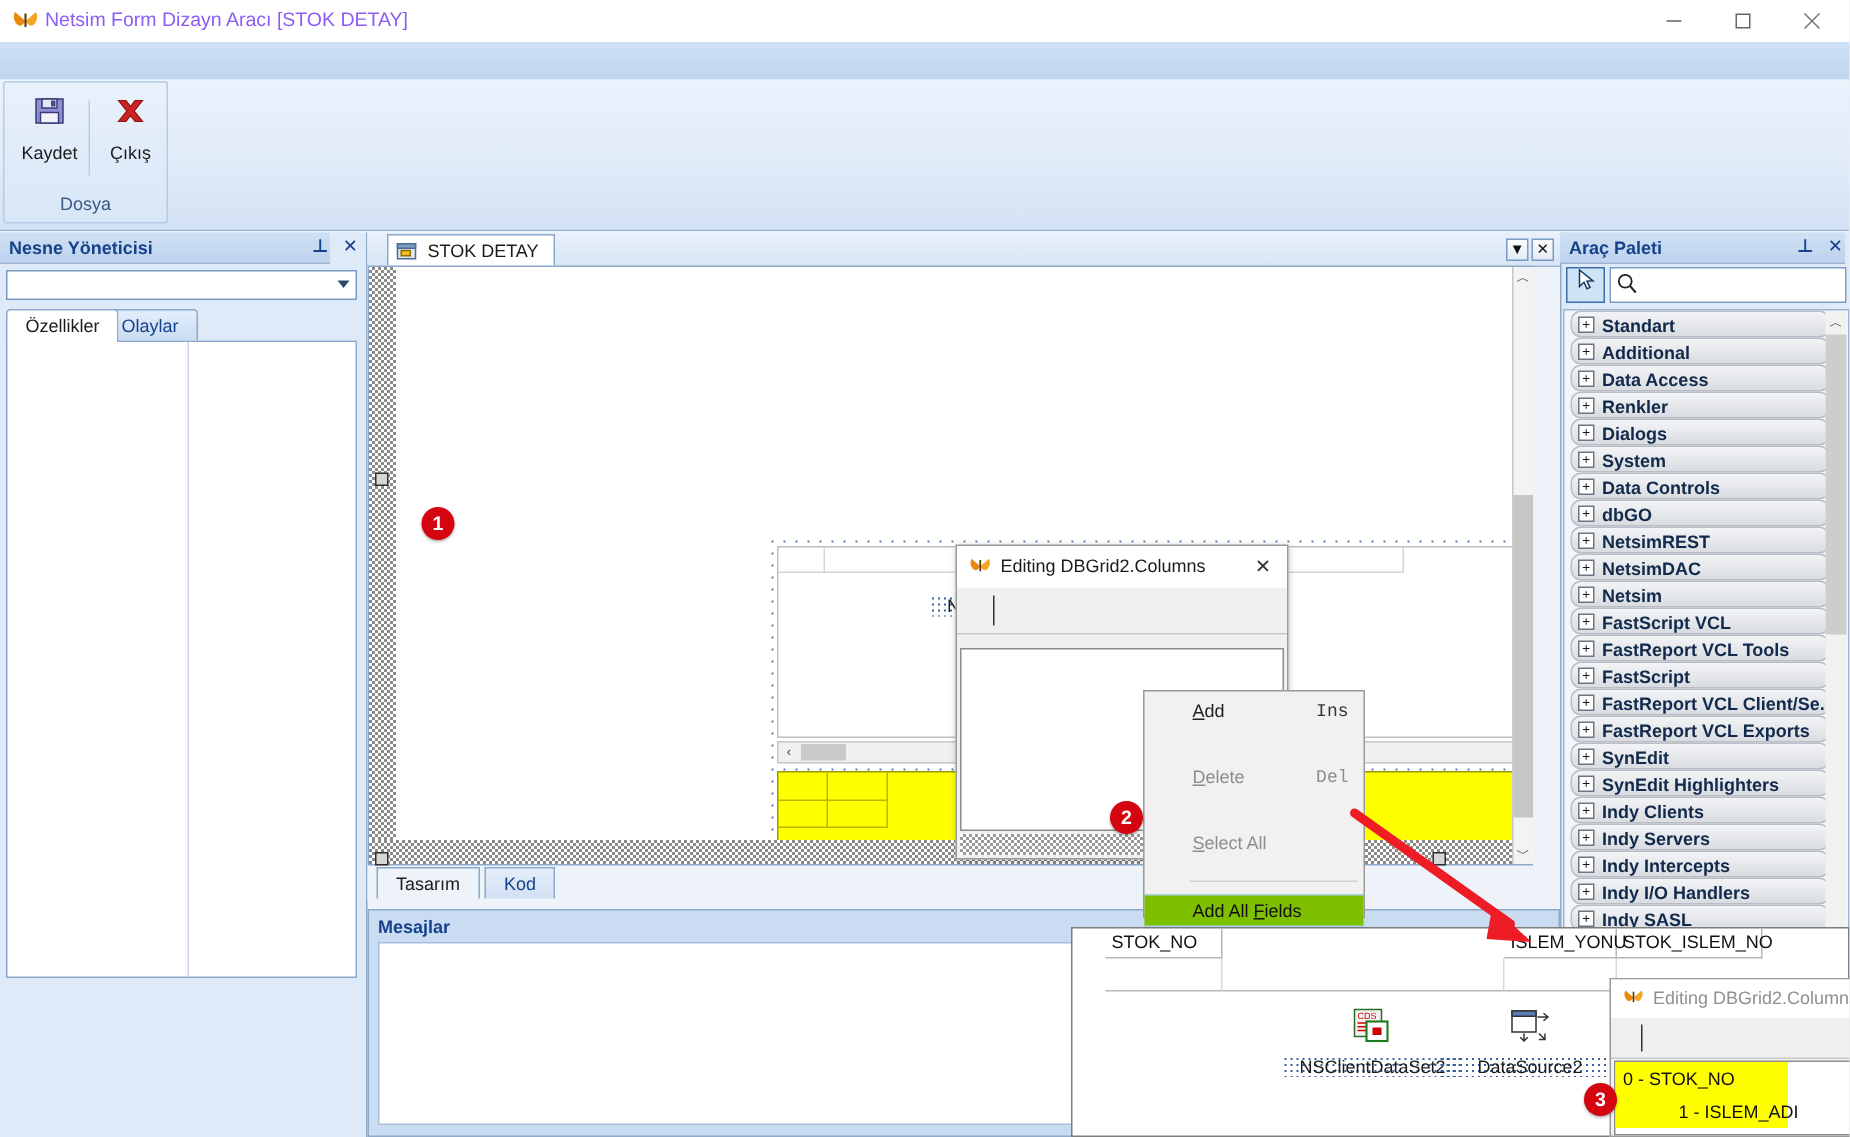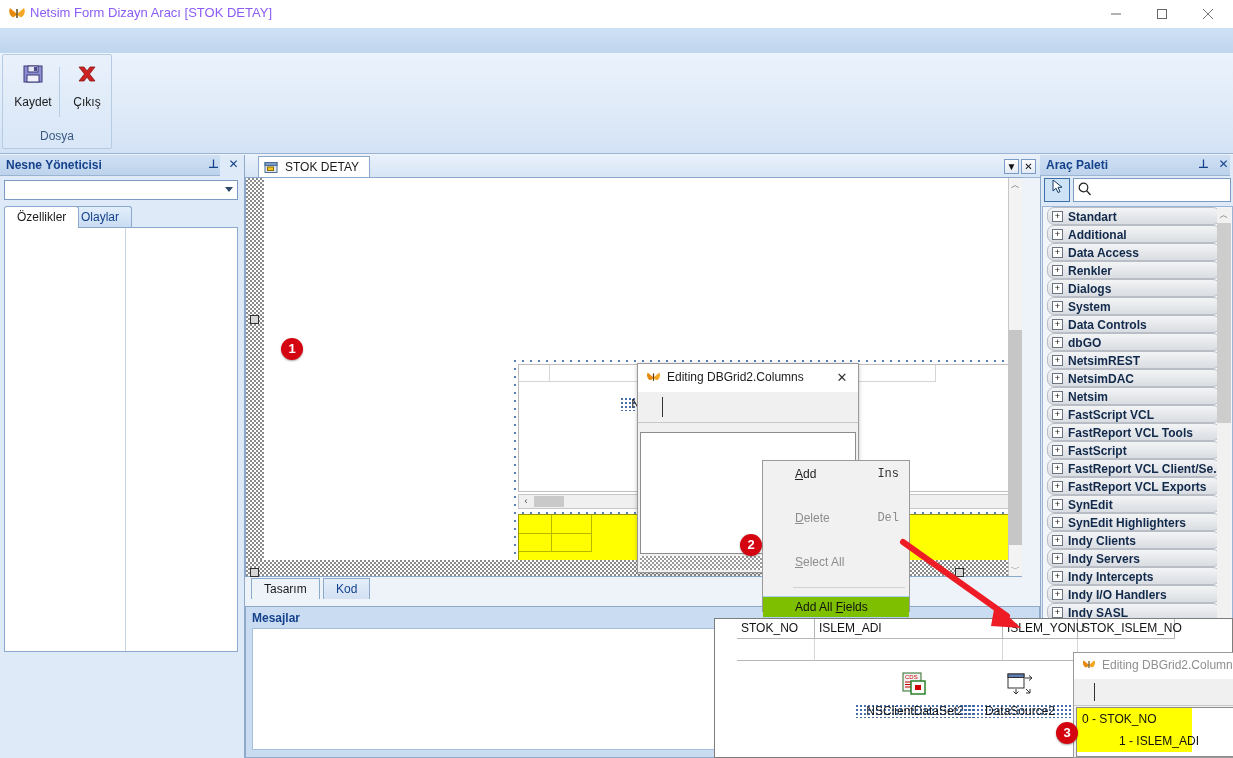--- a/index.html
+++ b/index.html
@@ -552,21 +552,20 @@
   </div>
   <div id="ctx-sep"></div>
   <div class="mi" style="top:127px;">
     <span class="chk">✓</span>
     <span class="lbl"><span class="und">T</span>oolbar</span>
   </div>
 </div>
 
 <div class="abs" id="ov-grid">
   <div class="hc" style="left:22px;width:78px;">STOK_NO</div>
-  <div class="hc" style="left:100px;width:188px;">ISLEM_ADI</div>
   <div class="hc" style="left:288px;width:75px;">ISLEM_YONU</div>
   <div class="hc" style="left:363px;width:97px;">STOK_ISLEM_NO</div>
   <div class="rc" style="left:22px;width:78px;"></div>
   <div class="rc" style="left:100px;width:188px;"></div>
   <div class="rc" style="left:288px;width:75px;"></div>
   <div class="abs comp" id="ov-comp-ds2">
     <span class="glyphbox">
       <svg width="30" height="28" viewBox="0 0 30 28">
         <rect x="3" y="2" width="18" height="18" fill="#f2f2f2" stroke="#2a6b2a"></rect>
         <text x="5" y="8" font-size="6" fill="#cc0000" font-family="'Liberation Sans',sans-serif">CDS</text>

